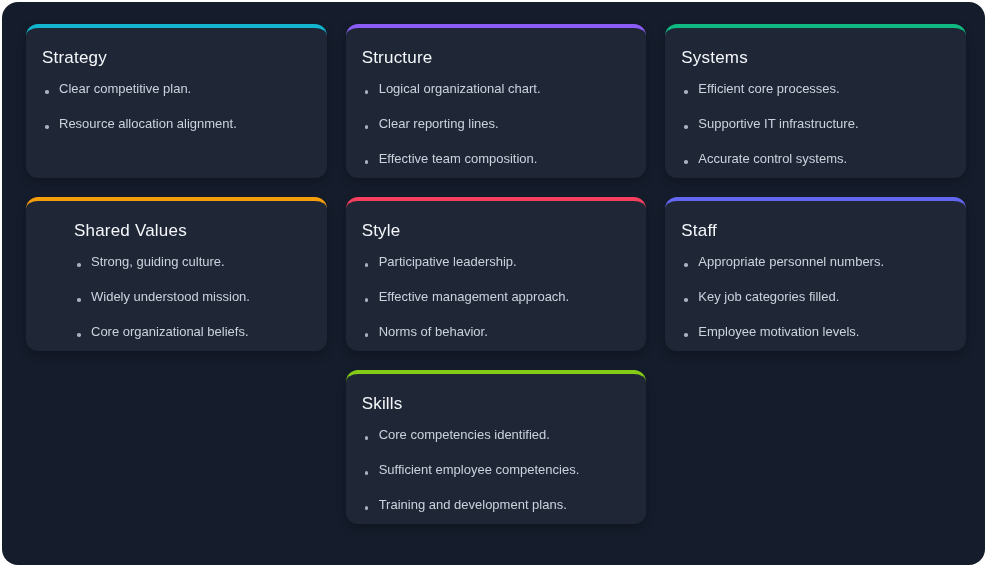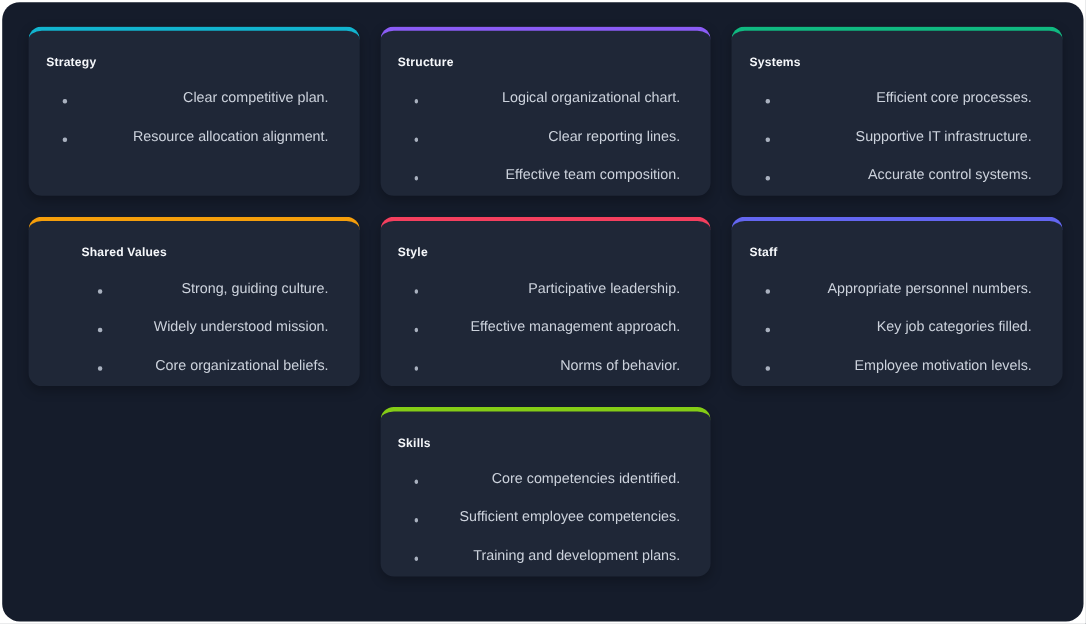--- a/index.html
+++ b/index.html
@@ -28,31 +28,30 @@
   .card {
     background: var(--card-bg, #1f2737);
     border-radius: 12px;
     border-top: 4px solid #888;
     box-sizing: border-box;
     padding: 15px 16px 14px 16px;
     box-shadow: 0 4px 10px rgba(0,0,0,0.25);
   }
   .card h2 {
     margin: 4px 0 13px 0;
-    font-size: 11px;
+    font-size: 17px;
     line-height: 21px;
-    font-weight: 700;
+    font-weight: 400;
     color: var(--heading, #f5f7fa);
     letter-spacing: 0.2px;
   }
   .card ul {
     list-style: none;
-    margin: 12px;
+    margin: 0;
     padding: 0;
-    text-align: right;
   }
   .card li {
     position: relative;
     padding-left: 17px;
     margin-bottom: 19px;
     font-size: 13px;
     line-height: 16px;
     color: var(--text, #ccd2dc);
   }
   .card li:last-child { margin-bottom: 0; }

